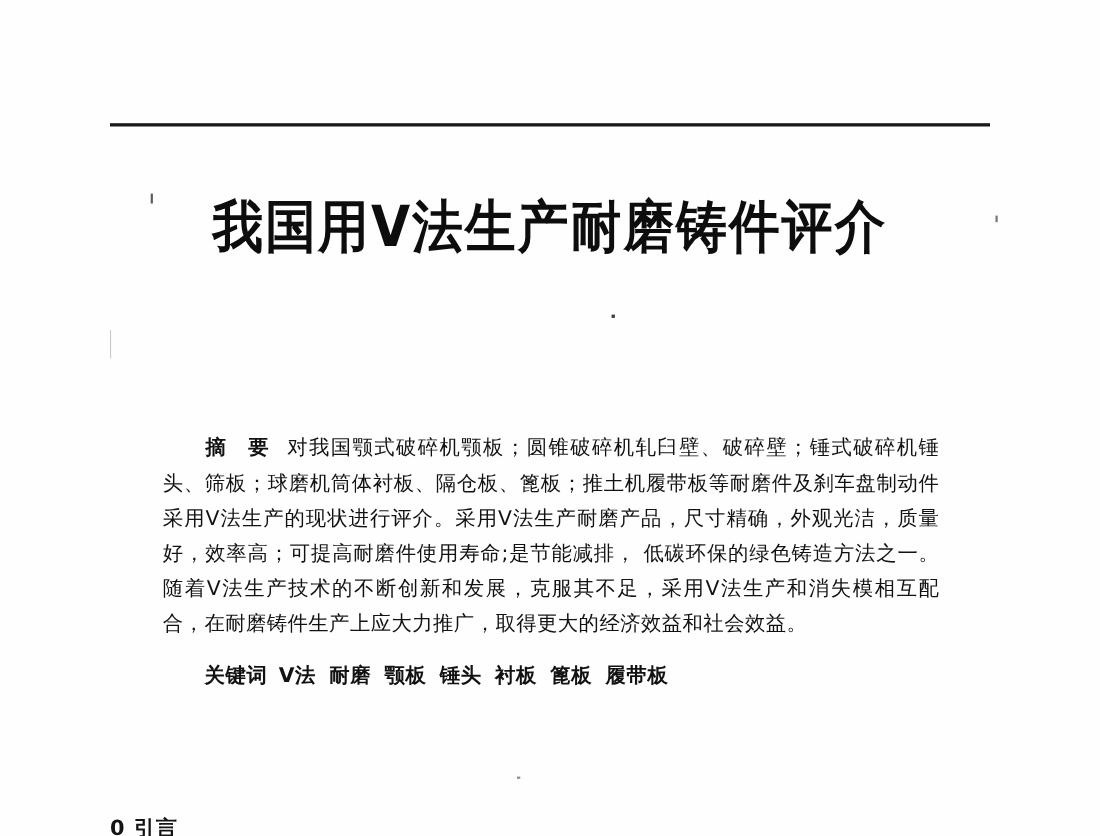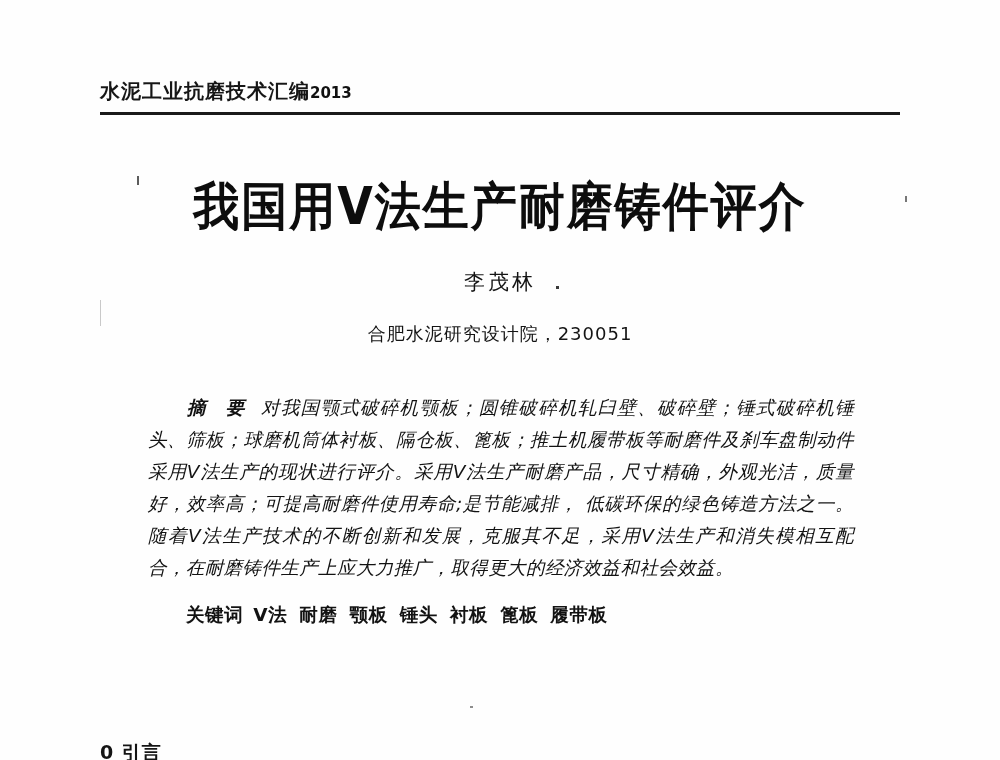--- a/index.html
+++ b/index.html
@@ -90,21 +90,20 @@
     letter-spacing: 1px;
     color: #141414;
   }
 
   
   .abstract {
     position: absolute;
     left: 148px;
     top: 392px;
     width: 706px;
-    font-style: italic;
   }
   .abstract-para {
     font-size: 18.5px;
     line-height: 32px;
     text-align: justify;
     text-justify: inter-ideograph;
     color: #121212;
     letter-spacing: 0.4px;
   }
   .abstract-label {
@@ -156,30 +155,25 @@
   .mark-left-2 { left: 100px; top: 300px; width: 1px; height: 26px; background:#c9c9c9; }
   .mark-right-1 { left: 905px; top: 196px; width: 2px; height: 6px; background:#777; }
   .mark-bottom-1 { left: 470px; top: 706px; width: 3px; height: 2px; background:#8d8d8d; }
   .mark-dot-1 { left: 556px; top: 286px; width: 3px; height: 3px; background:#3a3a3a; }
 </style>
 </head>
 <body>
 
 <div class="page">
 
-  <div class="runhead">
-    <span class="runhead-text">水泥工业抗磨技术汇编</span><span class="runhead-year">2013</span>
-  </div>
   <div class="runhead-rule"></div>
 
   <div class="title">我国用V法生产耐磨铸件评介</div>
 
-  <div class="author">李茂林</div>
 
-  <div class="affil">合肥水泥研究设计院，230051</div>
 
   <div class="abstract">
     <div class="abstract-para"><span class="indent"></span><span class="abstract-label">摘 要</span><span>对我国颚式破碎机颚板；圆锥破碎机轧臼壁、破碎壁；锤式破碎机锤头、筛板；球磨机筒体衬板、隔仓板、篦板；推土机履带板等耐磨件及刹车盘制动件采用V法生产的现状进行评介。采用V法生产耐磨产品，尺寸精确，外观光洁，质量好，效率高；可提高耐磨件使用寿命;是节能减排， 低碳环保的绿色铸造方法之一。随着V法生产技术的不断创新和发展，克服其不足，采用V法生产和消失模相互配合，在耐磨铸件生产上应大力推广，取得更大的经济效益和社会效益。</span></div>
   </div>
 
   <div class="keywords">
     <span class="indent"></span><span class="kw-label">关键词</span><span class="kw-item">V法</span><span class="kw-item">耐磨</span><span class="kw-item">颚板</span><span class="kw-item">锤头</span><span class="kw-item">衬板</span><span class="kw-item">篦板</span><span class="kw-item">履带板</span>
   </div>
 
   <div class="section-head">0 引言</div>

